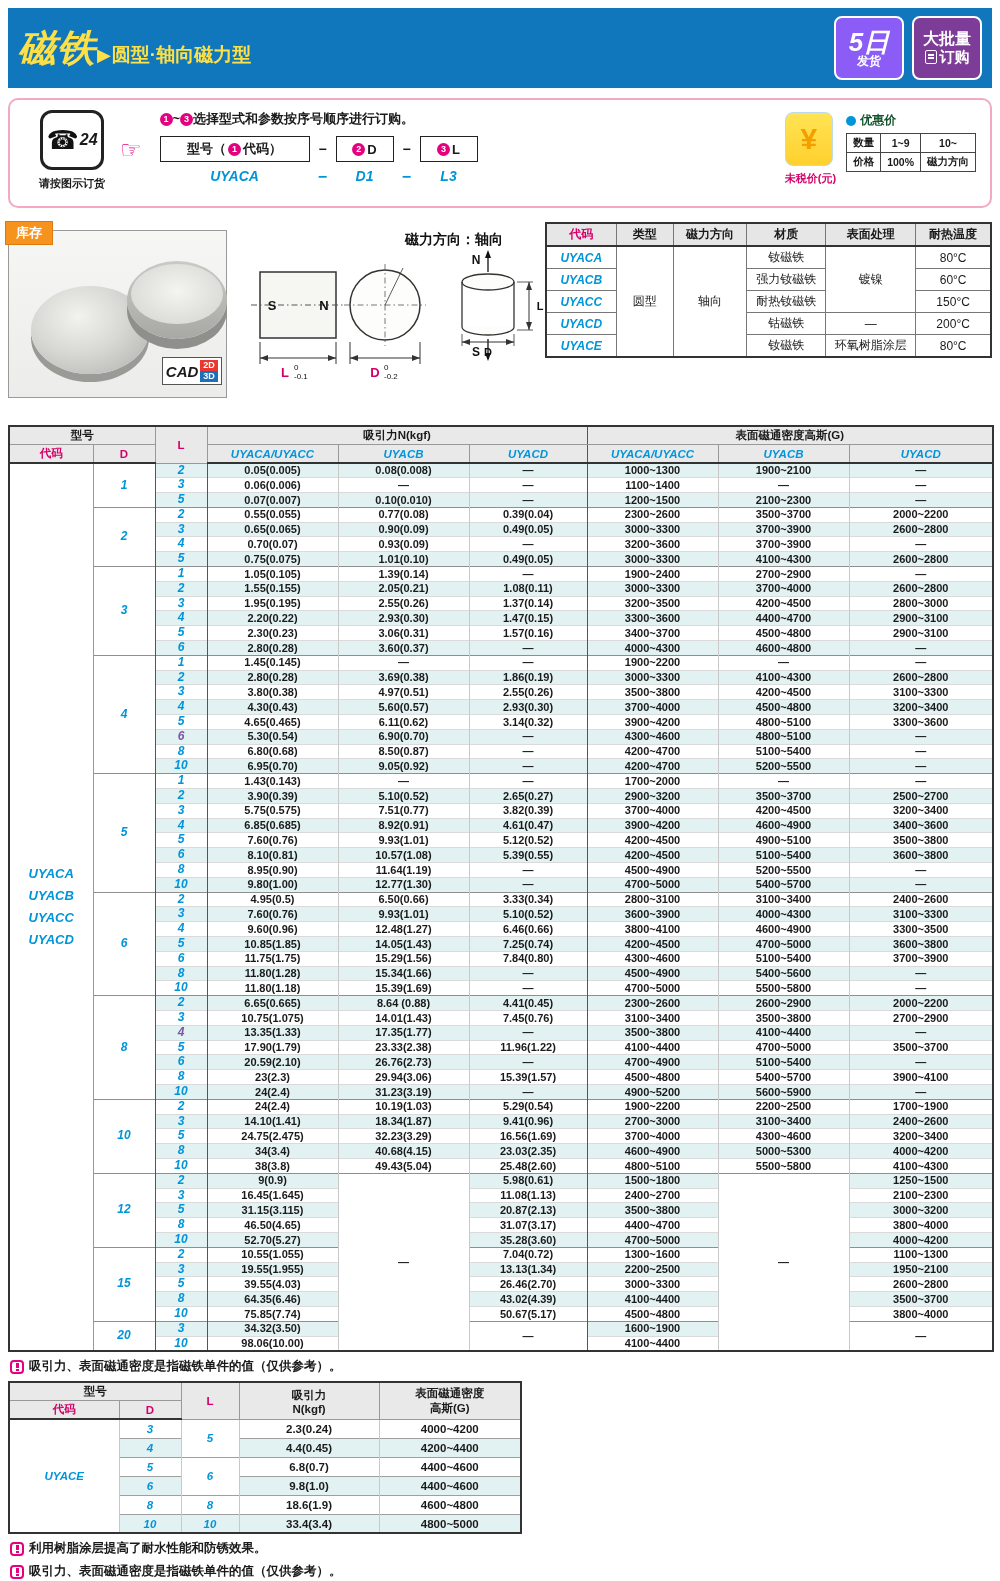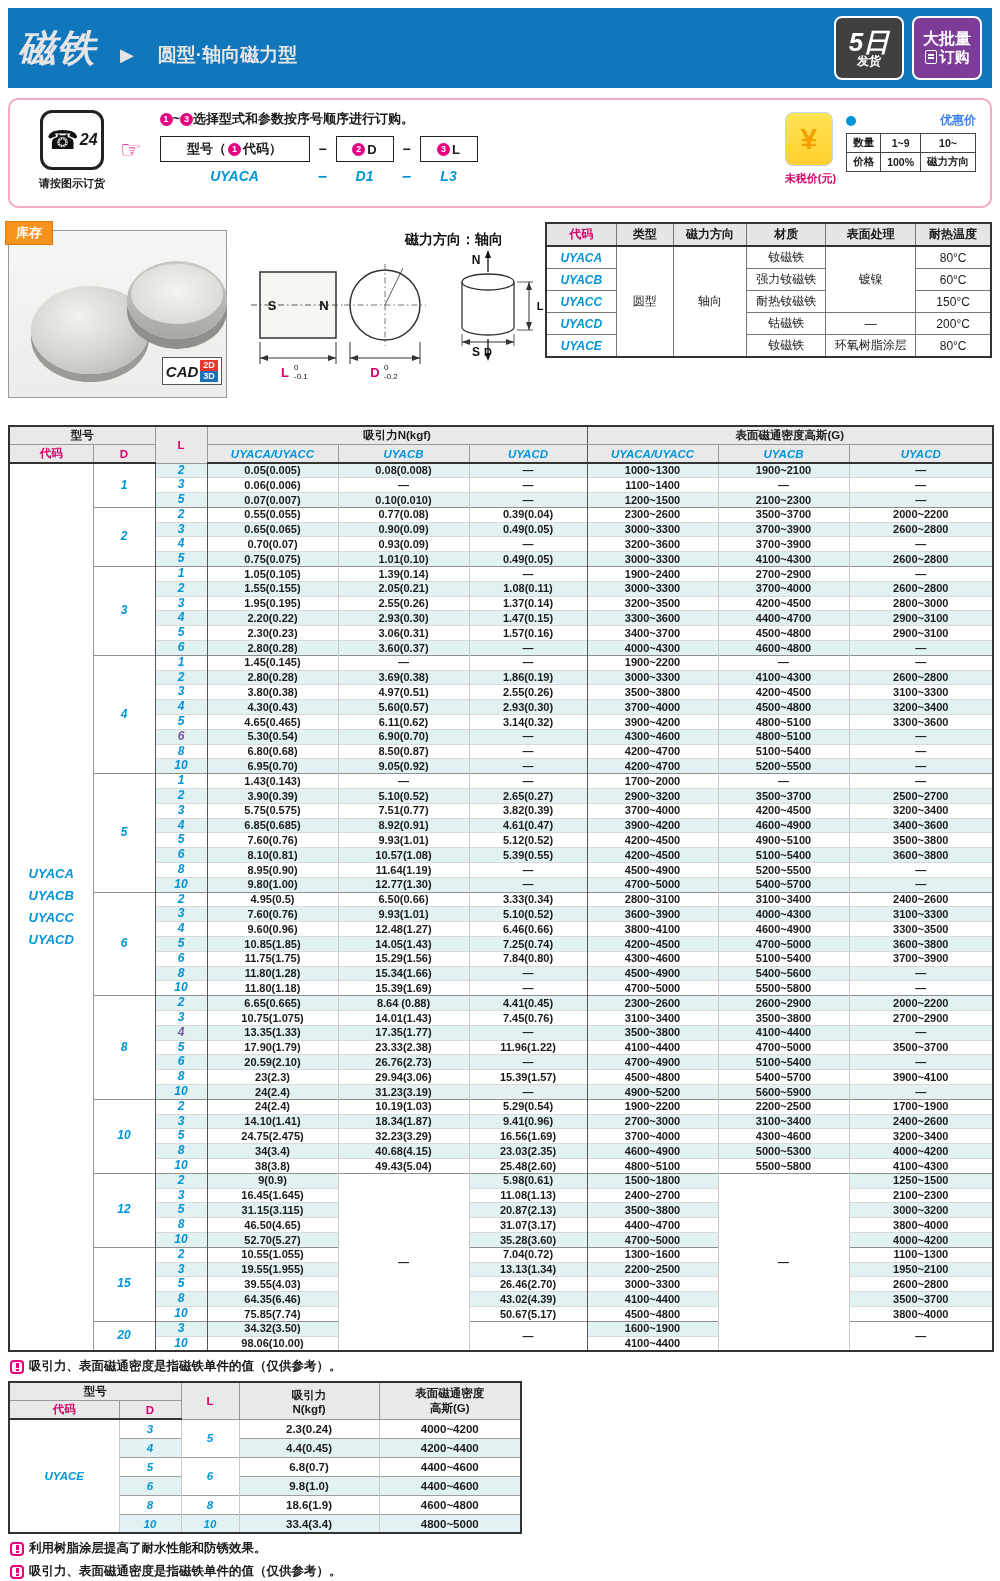--- a/index.html
+++ b/index.html
@@ -7,28 +7,28 @@
     width: 1000px; background: #fff; color: #1a1a1a;
     font-family: "Liberation Sans", "DejaVu Sans", sans-serif;
   }
   .page { padding: 8px; }
 
   
   .top-bar {
     background: #1077bd; height: 80px; display: flex; align-items: center;
     padding: 0 10px; position: relative;
   }
-  .title-zone { display: flex; align-items: baseline; color: #e5e5e5; gap: 24px; flex: 1; }
+  .title-zone { display: flex; align-items: baseline; color: #fde047; gap: 1px; flex: 1; }
   .main-title { font-size: 38px; font-weight: bold; font-style: italic; letter-spacing: 1px; }
   .title-arrow { font-size: 18px; }
   .sub-title { font-size: 19px; font-weight: bold; }
   .badge { width: 70px; height: 64px; border-radius: 8px; border: 2px solid #fff;
     display: flex; flex-direction: column; align-items: center; justify-content: center;
     color: #fff; font-weight: bold; margin-left: 8px; }
-  .badge-day { background: #404040; }
+  .badge-day { background: #8b5cf6; }
   .badge-day .big { font-size: 26px; line-height: 26px; font-style: italic; }
   .badge-day .small { font-size: 12px; line-height: 13px; }
   .badge-bulk { background: #7d3c97; }
   .badge-bulk .line1 { font-size: 16px; line-height: 18px; }
   .badge-bulk .line2 { font-size: 15px; line-height: 18px; display: flex; align-items: center; gap: 3px; }
   .doc-icon { width: 12px; height: 14px; border: 1.5px solid #fff; border-radius: 2px; position: relative; display: inline-block; }
   .doc-icon::before { content: ""; position: absolute; left: 2px; top: 3px; width: 6px; height: 1.5px; background: #fff; box-shadow: 0 3px 0 #fff; }
 
   
   .order-box {
@@ -55,21 +55,21 @@
   .ex-row { display: flex; margin-top: 6px; }
   .ex-item { font-size: 14px; font-weight: bold; font-style: italic; color: #0095d9; text-align: center; }
   .ex-dash { color: #0095d9; width: 26px; text-align: center; font-weight: bold; }
   .e1 { width: 150px; } .e2 { width: 58px; } .e3 { width: 58px; }
   .order-right { margin-left: auto; display: flex; gap: 10px; align-items: flex-start; padding-top: 2px; }
   .yen-wrap { text-align: center; }
   .yen-tile { width: 48px; height: 54px; border-radius: 8px; border: 1px solid #bcd9ee;
     background: linear-gradient(180deg, #ffe455, #ffd02e); color: #f59e00;
     font-size: 30px; font-weight: bold; display: flex; align-items: center; justify-content: center; }
   .untaxed { color: #d4006a; font-size: 11px; font-weight: bold; margin-top: 5px; }
-  .discount-line { font-size: 12px; font-weight: bold; color: #3b82f6; display: flex; align-items: center; gap: 4px; margin-bottom: 4px; justify-content: space-between; }
+  .discount-line { font-size: 12px; font-weight: bold; color: #14532d; display: flex; align-items: center; gap: 4px; margin-bottom: 4px; }
   .blue-dot { width: 10px; height: 10px; border-radius: 50%; background: #0095d9; display: inline-block; }
   .price-table { border-collapse: collapse; }
   .price-table td { border: 1px solid #444; font-size: 10.5px; font-weight: bold; padding: 2px 6px; text-align: center; }
 
   
   .product-row { margin-top: 14px; display: flex; align-items: flex-start; }
   .photo-box { position: relative; width: 230px; height: 168px; border: 1px solid #999;
     background: linear-gradient(180deg, #f6f6f4, #ececea); margin-top: 8px; }
   .stock-badge { position: absolute; top: -10px; left: -4px; background: #f6921e; color: #fff;
     font-size: 13px; font-weight: bold; padding: 2px 10px; border: 1px solid #d97b10; }

